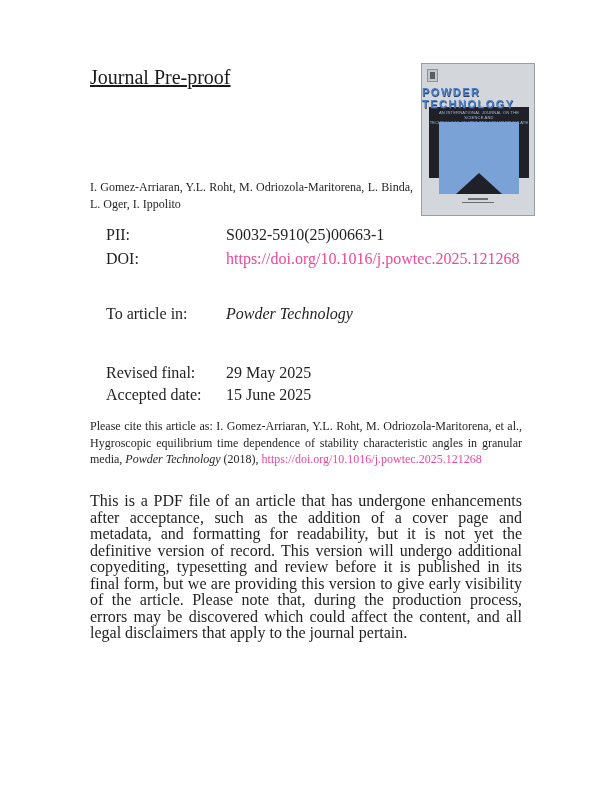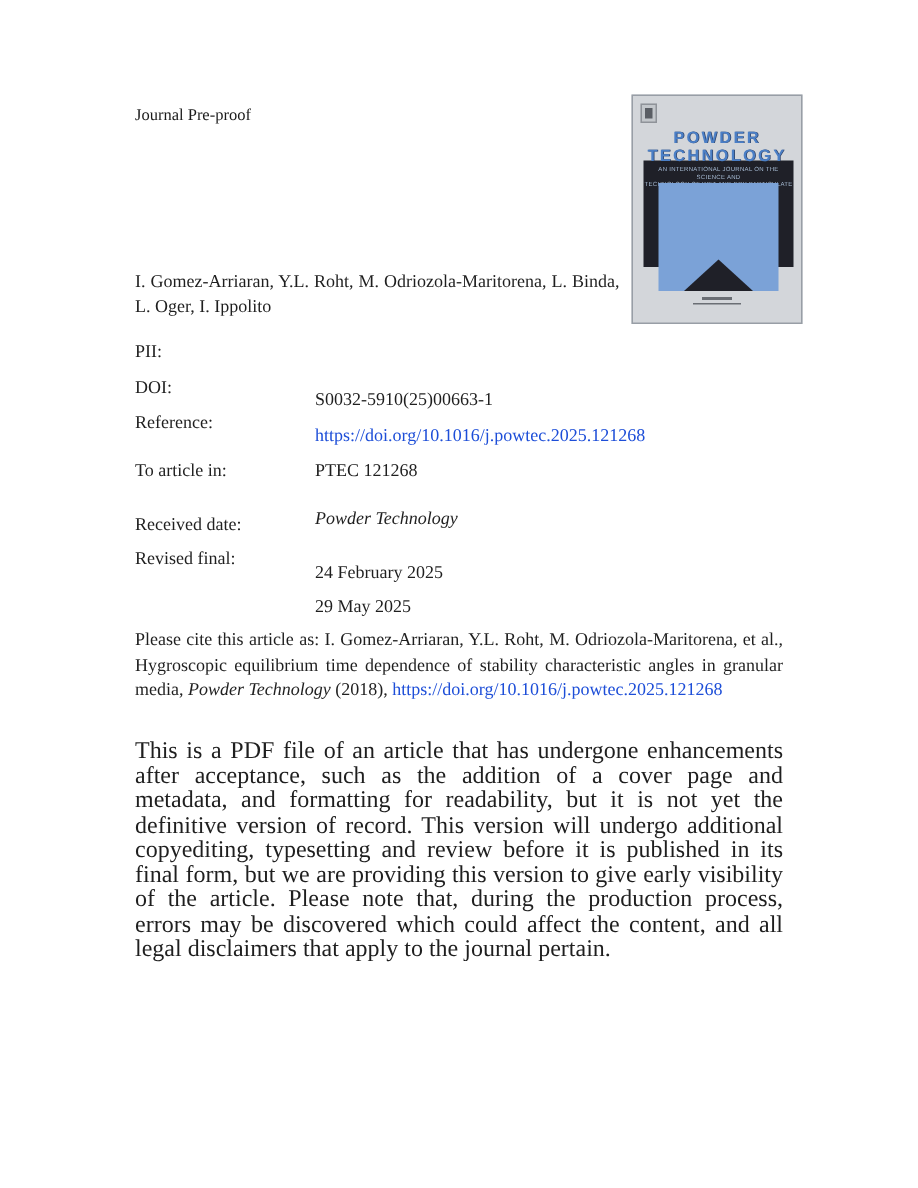--- a/index.html
+++ b/index.html
@@ -9,23 +9,24 @@
     height: 792px;
     background: #ffffff;
     font-family: "Liberation Serif", "DejaVu Serif", serif;
     color: #1f1f1f;
     overflow: hidden;
   }
   .header-title {
     position: absolute;
     left: 90px;
     top: 68px;
-    font-size: 11px;
+    font-size: 20px;
     line-height: 19px;
     color: #1a1a1a;
+    text-decoration: underline;
   }
   .article-title {
     position: absolute;
     left: 90px;
     top: 119px;
     width: 323px;
     font-size: 12px;
     line-height: 16.5px;
     text-align: justify;
     text-align-last: left;
@@ -35,30 +36,30 @@
     left: 90px;
     top: 179px;
     width: 323px;
     font-size: 12px;
     line-height: 16.5px;
     text-align: justify;
     text-align-last: left;
   }
   .meta-row {
     position: absolute;
-    left: 90px;
+    left: 106px;
     width: 440px;
     height: 16px;
-    font-size: 12px;
+    font-size: 16px;
     line-height: 15px;
   }
   .meta-label { position: absolute; left: 0; top: 0; }
-  .meta-value { position: absolute; left: 120px; top: 0; margin-top: 32px; }
+  .meta-value { position: absolute; left: 120px; top: 0; }
   .italic { font-style: italic; }
-  .link { color: #1d4ed8; text-decoration: none; cursor: pointer; }
+  .link { color: #ec4899; text-decoration: none; cursor: pointer; }
   .citation {
     position: absolute;
     left: 90px;
     top: 418px;
     width: 432px;
     margin: 0;
     font-size: 12px;
     line-height: 16.5px;
     text-align: justify;
     text-align-last: left;
@@ -108,21 +109,21 @@
     position: absolute;
     left: 2px; top: 2px;
     width: 5px; height: 7px;
     background: #5a5e64;
   }
   .cover-title {
     position: absolute;
     left: 0;
     top: 23px;
     width: 100%;
-    text-align: center;
+    text-align: left;
     font-family: "Liberation Sans", sans-serif;
     font-weight: bold;
     font-size: 11px;
     line-height: 11.5px;
     letter-spacing: 1.5px;
     color: #4b7fc6;
     z-index: 3;
     text-shadow: 0.5px 0.5px 0 #2c3f63;
   }
   .cover-dark-square {
@@ -205,35 +206,31 @@
   <div class="authors">I. Gomez-Arriaran, Y.L. Roht, M. Odriozola-Maritorena, L. Binda, L. Oger, I. Ippolito</div>
 
   <div class="meta-row" style="top:227px">
     <span class="meta-label">PII:</span>
     <span class="meta-value">S0032-5910(25)00663-1</span>
   </div>
   <div class="meta-row" style="top:251px">
     <span class="meta-label">DOI:</span>
     <a class="meta-value link">https://doi.org/10.1016/j.powtec.2025.121268</a>
   </div>
-  <div class="meta-row" style="top:274px">
-    <span class="meta-label">Reference:</span>
-    <span class="meta-value">PTEC 121268</span>
-  </div>
   <div class="meta-row" style="top:306px">
     <span class="meta-label">To article in:</span>
     <span class="meta-value italic">Powder Technology</span>
   </div>
-  <div class="meta-row" style="top:342px">
-    <span class="meta-label">Received date:</span>
-    <span class="meta-value">24 February 2025</span>
-  </div>
   <div class="meta-row" style="top:365px">
     <span class="meta-label">Revised final:</span>
     <span class="meta-value">29 May 2025</span>
   </div>
+  <div class="meta-row" style="top:387px">
+    <span class="meta-label">Accepted date:</span>
+    <span class="meta-value">15 June 2025</span>
+  </div>
 
   <p class="citation"><span>Please cite this article as: I. Gomez-Arriaran, Y.L. Roht, M. Odriozola-Maritorena, et al., Hygroscopic equilibrium time dependence of stability characteristic angles in granular media, </span><span class="italic">Powder Technology</span><span> (2018), </span><a class="link">https://doi.org/10.1016/j.powtec.2025.121268</a></p>
 
   <p class="disclaimer">This is a PDF file of an article that has undergone enhancements after acceptance, such as the addition of a cover page and metadata, and formatting for readability, but it is not yet the definitive version of record. This version will undergo additional copyediting, typesetting and review before it is published in its final form, but we are providing this version to give early visibility of the article. Please note that, during the production process, errors may be discovered which could affect the content, and all legal disclaimers that apply to the journal pertain.</p>
 
 
 </div>
 
 </body></html>

